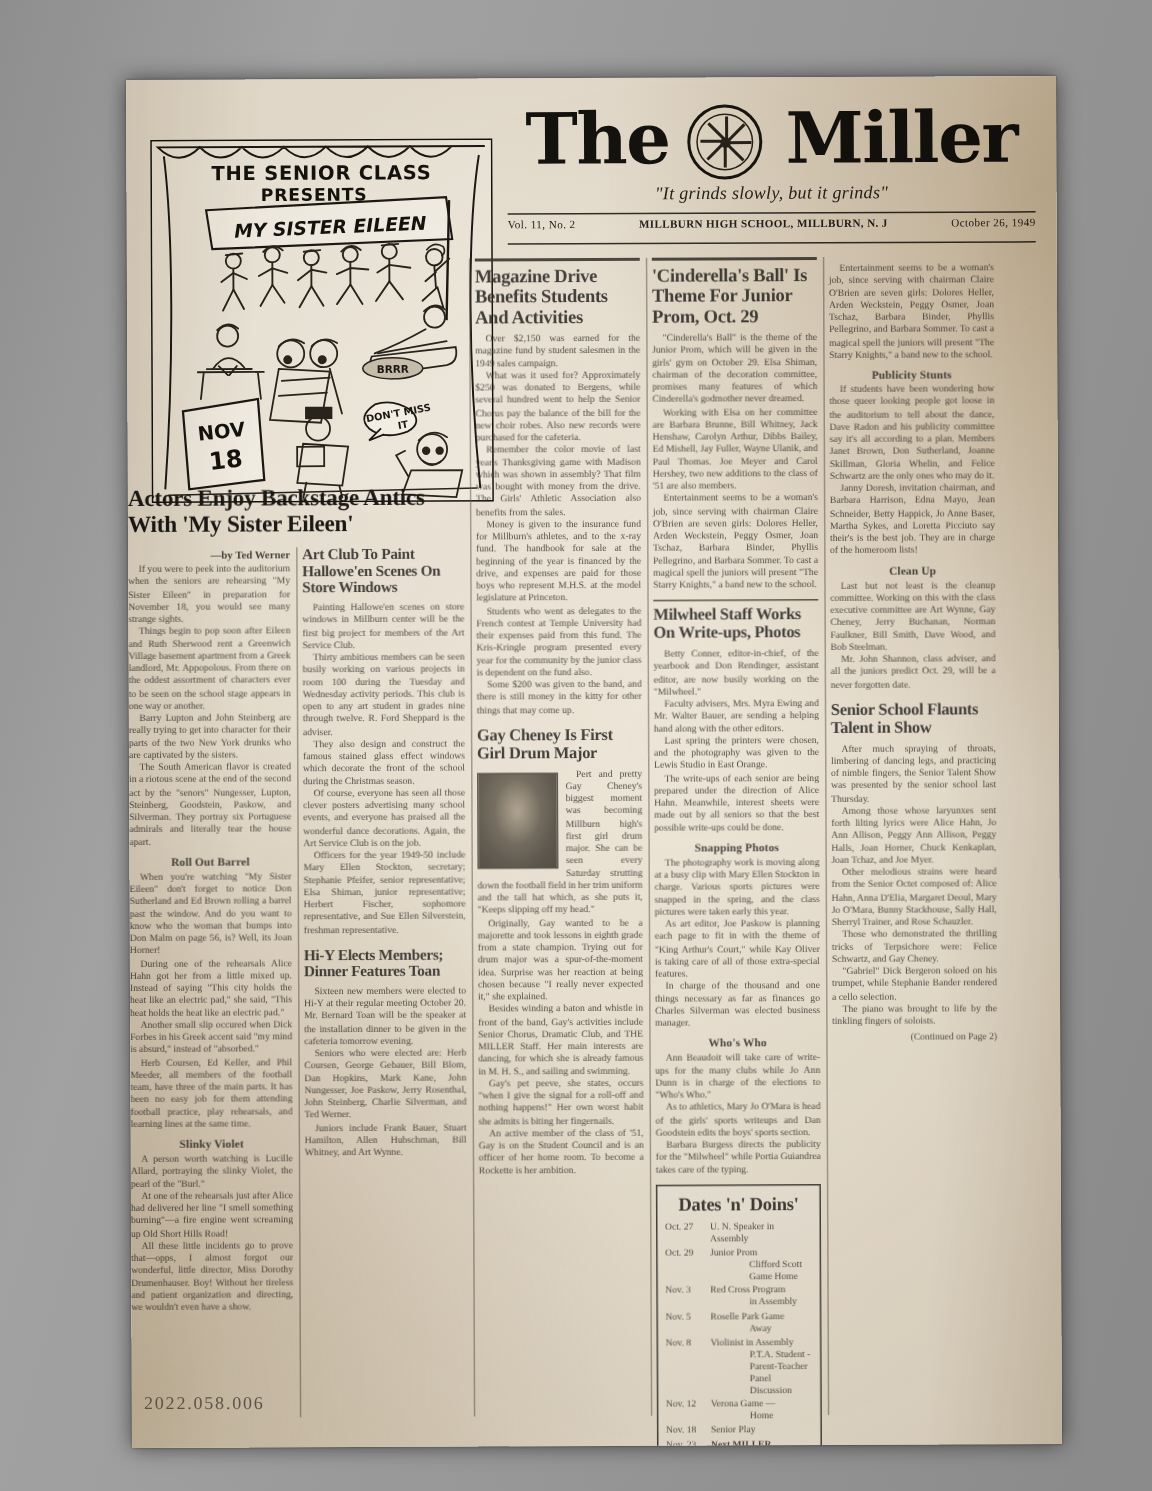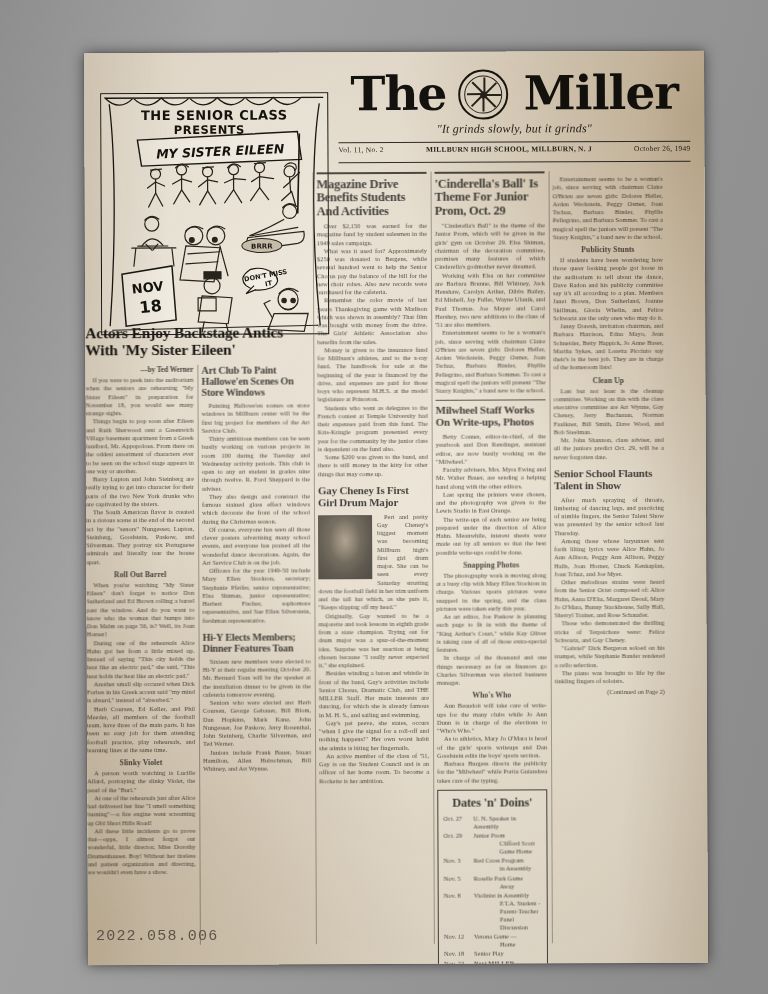--- a/index.html
+++ b/index.html
@@ -164,22 +164,22 @@
   .dlist .dd{flex:0 0 30px;white-space:nowrap;}
   .dlist .de{flex:1 1 auto;}
   .dlist .de .ind{display:block;padding-left:26px;}
   .dlist .de b{font-weight:bold;}
 
   .jump{font-size:6.4px;text-align:right;margin-top:3px;font-style:normal;color:#2b2720;}
 
   
   #archival-id{
     position:absolute;left:96px;top:928px;
-    font-family:Liberation Mono, monospace;
-    font-size:15px;color:#4a4438;letter-spacing:1.2px;
+    font-family:Liberation Serif, serif;
+    font-size:12px;color:#4a4438;letter-spacing:1.2px;
     opacity:.85;
     text-align:right;
   }
 </style>
 </head>
 <body>
 
 <div id="scan-backing"></div>
 
 <div id="page-sheet">

